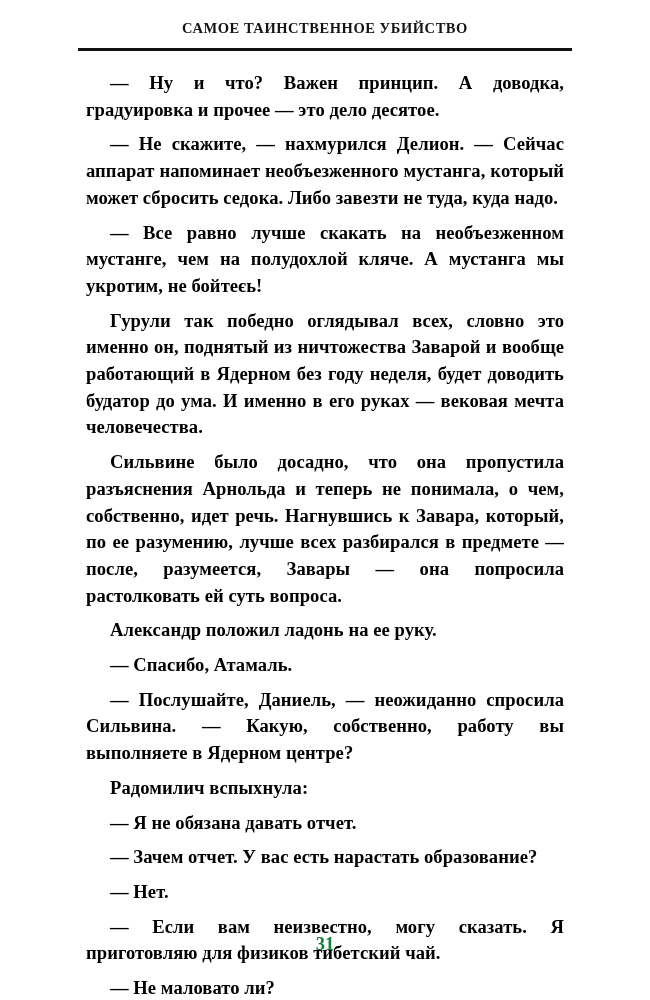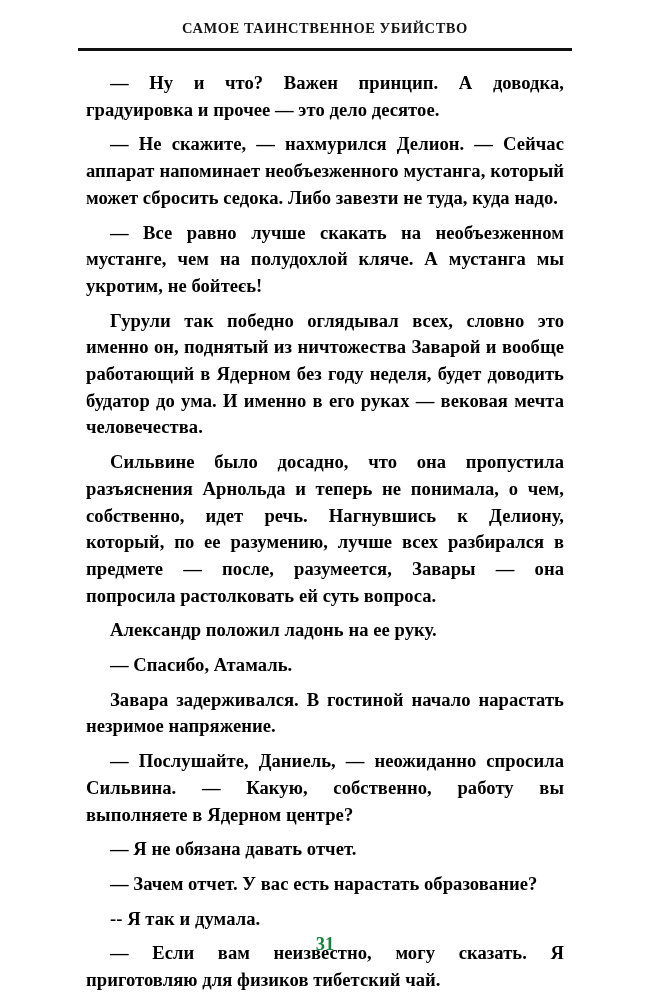--- a/index.html
+++ b/index.html
@@ -94,28 +94,28 @@
 
   <div class="running-head">САМОЕ ТАИНСТВЕННОЕ УБИЙСТВО</div>
 
   <div class="head-rule"></div>
 
   <div class="textblock">
     <p>— Ну и что? Важен принцип. А доводка, градуировка и прочее — это дело десятое.</p>
     <p>— Не скажите, — нахмурился Делион. — Сейчас аппарат напоминает необъезженного мустанга, который может сбросить седока. Либо завезти не туда, куда надо.</p>
     <p>— Все равно лучше скакать на необъезженном мустанге, чем на полудохлой кляче. А мустанга мы укротим, не бойтеєь!</p>
     <p>Гурули так победно оглядывал всех, словно это именно он, поднятый из ничтожества Заварой и вообще работающий в Ядерном без году неделя, будет доводить будатор до ума. И именно в его руках — вековая мечта человечества.</p>
-    <p>Сильвине было досадно, что она пропустила разъяснения Арнольда и теперь не понимала, о чем, собственно, идет речь. Нагнувшись к Делиону, который, по ее разумению, лучше всех разбирался в предмете — после, разумеется, Завары — она попросила растолковать ей суть вопроса.</p>
+    <p>Сильвине было досадно, что она пропустила разъяснения Арнольда и теперь не понимала, о чем, собственно, идет речь. Нагнувшись к Завара, который, по ее разумению, лучше всех разбирался в предмете — после, разумеется, Завары — она попросила растолковать ей суть вопроса.</p>
     <p>Александр положил ладонь на ее руку.</p>
     <p>— Спасибо, Атамаль.</p>
-    <p>Завара задерживался. В гостиной начало нарастать незримое напряжение.</p>
     <p>— Послушайте, Даниель, — неожиданно спросила Сильвина. — Какую, собственно, работу вы выполняете в Ядерном центре?</p>
+    <p>Радомилич вспыхнула:</p>
     <p>— Я не обязана давать отчет.</p>
     <p>— Зачем отчет. У вас есть нарастать образование?</p>
-    <p>-- Я так и думала.</p>
+    <p>— Нет.</p>
     <p>— Если вам неизвестно, могу сказать. Я приготовляю для физиков тибетский чай.</p>
     <p>— Не маловато ли?</p>
 
   </div>
 
   <div class="folio">31</div>
 
 </div>
 
 </body></html>

